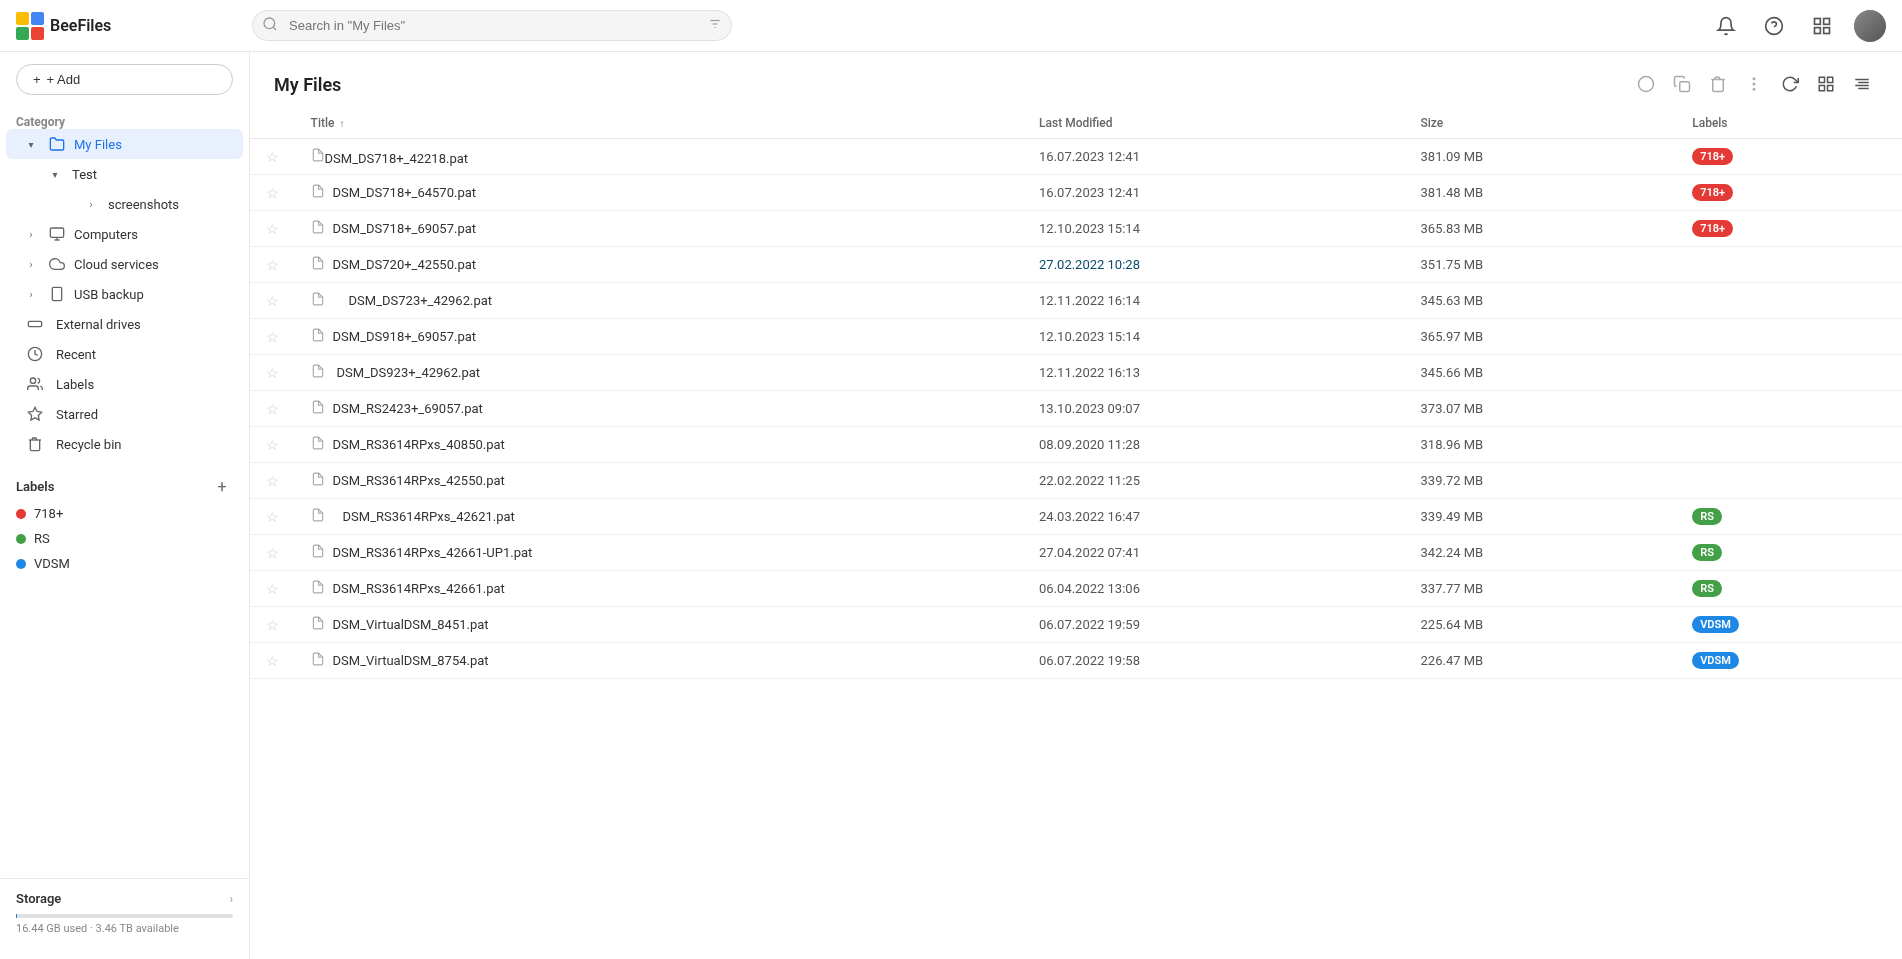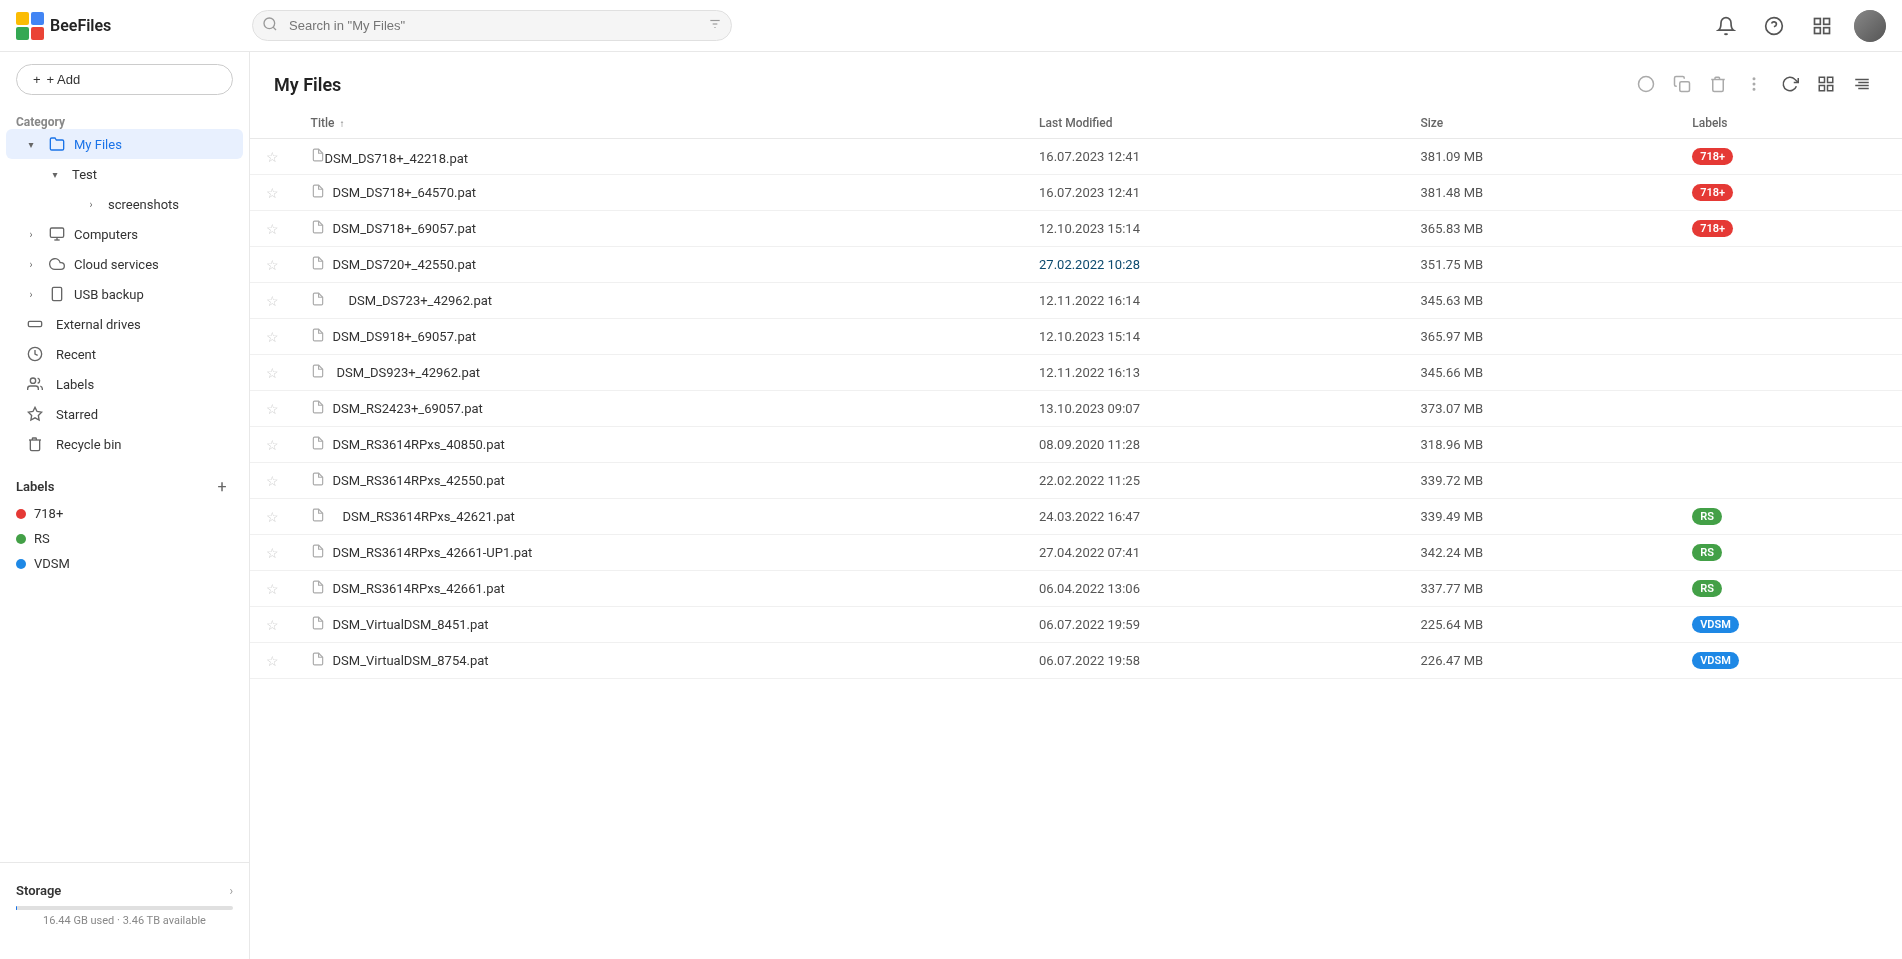--- a/index.html
+++ b/index.html
@@ -38,21 +38,21 @@
 
     
     .labels-section { padding: 12px 0; }
     .labels-header { display: flex; align-items: center; justify-content: space-between; padding: 4px 16px; }
     .labels-header-text { font-size: 13px; font-weight: 600; color: #333; }
     .label-add-btn { width: 22px; height: 22px; border-radius: 50%; display: flex; align-items: center; justify-content: center; cursor: pointer; color: #666; font-size: 16px; }
     .label-item { display: flex; align-items: center; gap: 8px; padding: 5px 16px; cursor: pointer; }
     .label-dot { width: 10px; height: 10px; border-radius: 50%; flex-shrink: 0; }
 
     
-    .storage-section { margin-top: auto; padding: 20px 16px; border-top: 1px solid #e8e8e8; text-align: center; }
+    .storage-section { margin-top: auto; padding: 12px 16px; border-top: 1px solid #e8e8e8; }
     .storage-header { display: flex; align-items: center; justify-content: space-between; }
     .storage-label { font-size: 13px; font-weight: 600; color: #333; }
     .storage-chevron { color: #999; font-size: 12px; }
     .storage-bar { height: 4px; background: #e0e0e0; border-radius: 2px; margin: 8px 0 4px; }
     .storage-bar-fill { height: 100%; background: #1a73e8; border-radius: 2px; }
     .storage-text { font-size: 11px; color: #888; }
 
     
     .main { flex: 1; display: flex; flex-direction: column; overflow: hidden; }
     .main-header { padding: 16px 24px 8px; display: flex; align-items: center; justify-content: space-between; flex-shrink: 0; }

